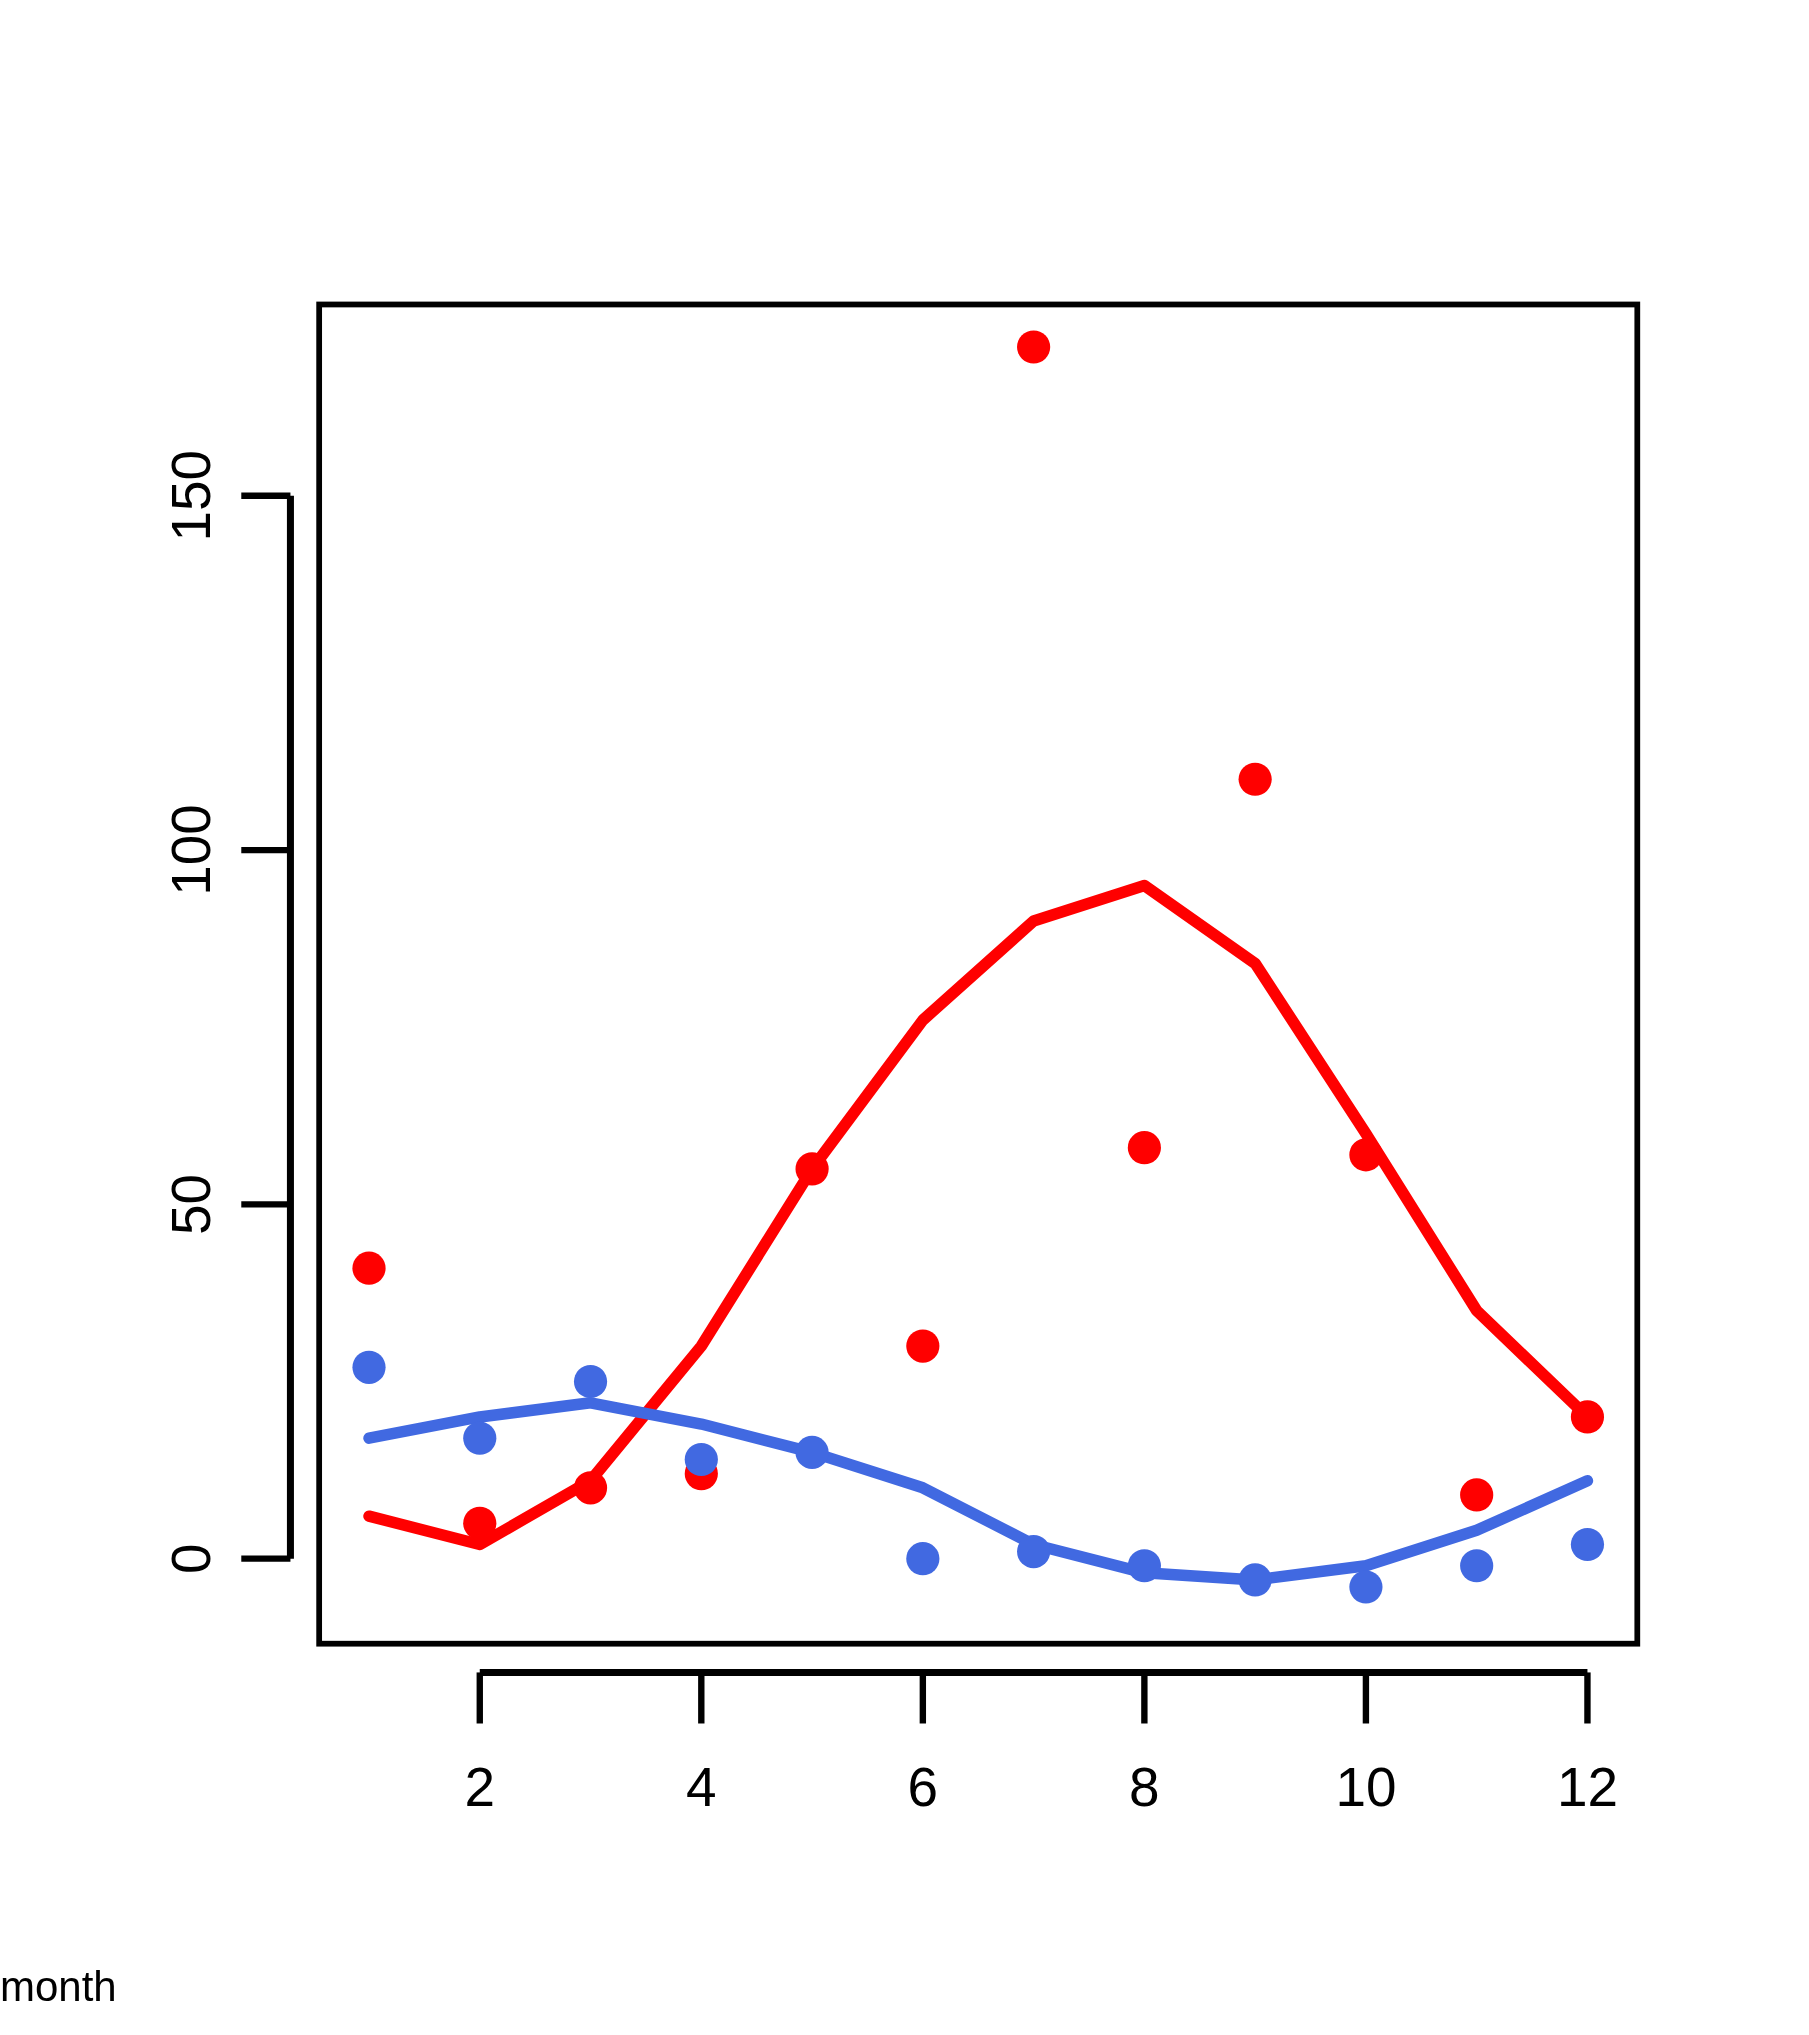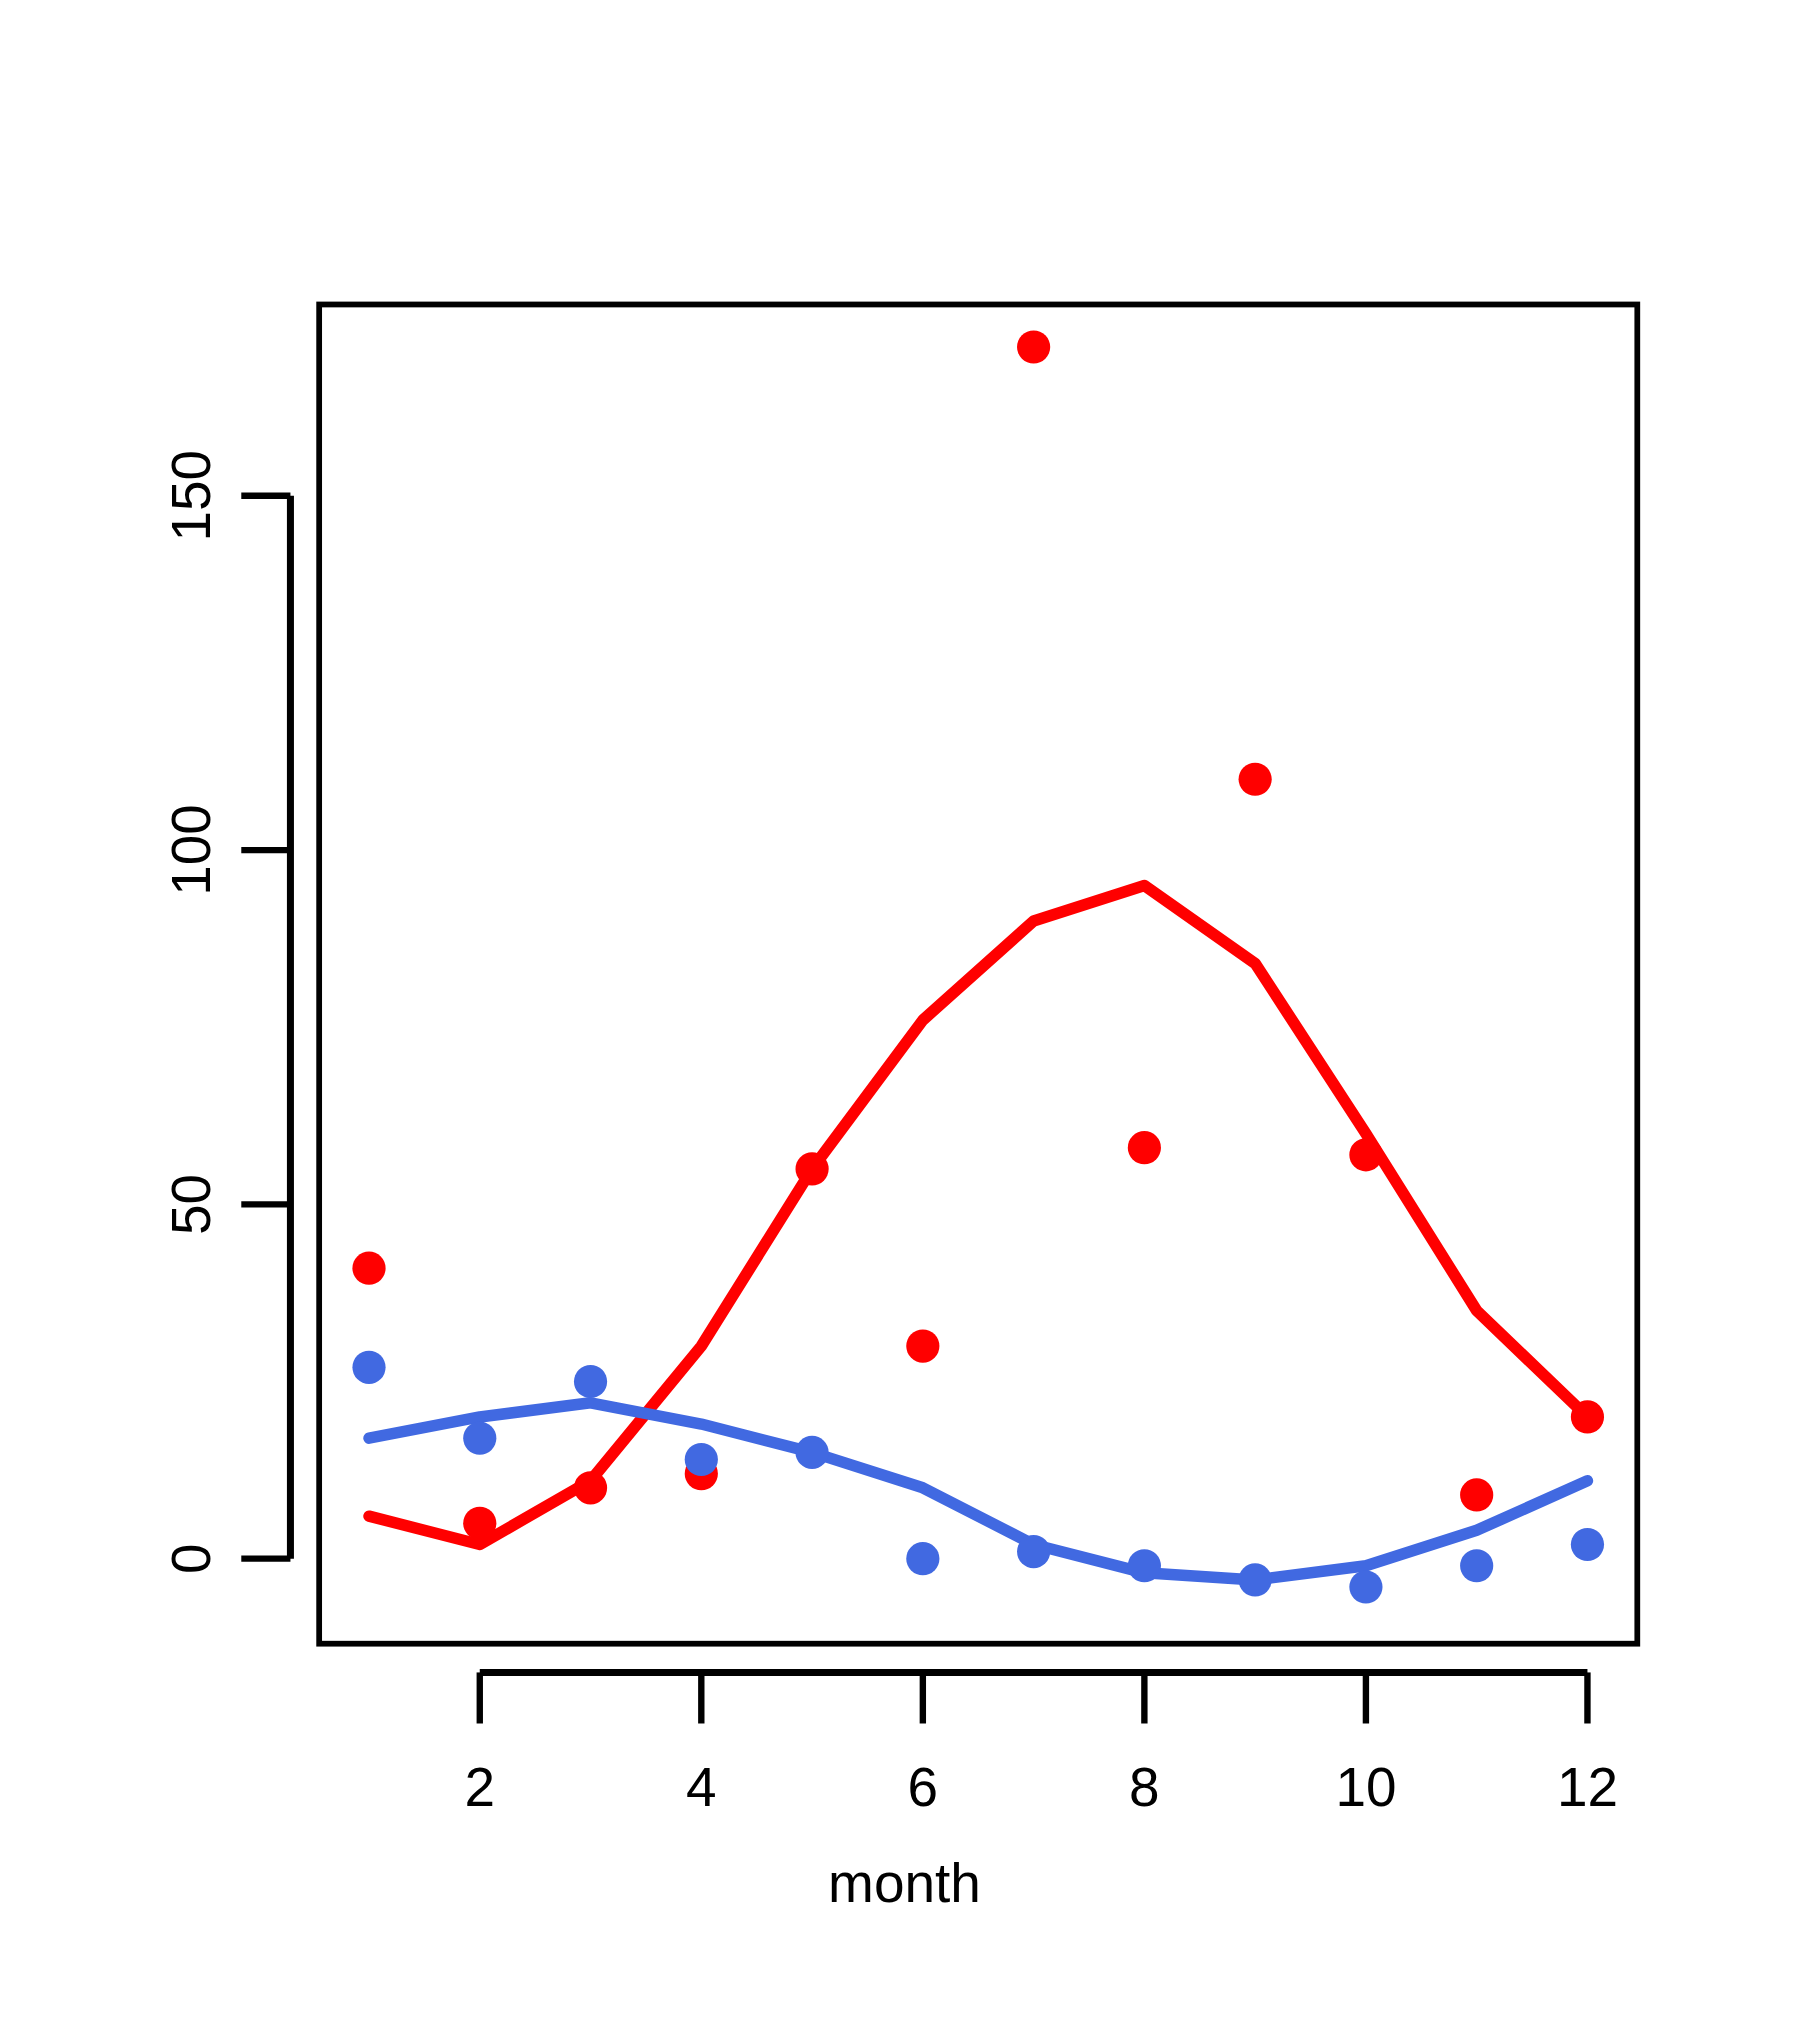--- a/index.html
+++ b/index.html
@@ -5,22 +5,22 @@
 <style>
   html,body{margin:0;padding:0;background:#ffffff;}
   body{width:1809px;height:2035px;font-family:"Liberation Sans",sans-serif;color:#000;}
   #root{position:relative;width:1809px;height:2035px;overflow:hidden;background:#fff;}
   #plot-title{
     position:absolute;left:0;top:102px;width:1809px;text-align:center;
     font-size:69px;font-weight:bold;letter-spacing:0.3px;line-height:1;
     font-family:"Liberation Sans",sans-serif;white-space:pre;
   }
   #xlabel{
-    position:absolute;left:0;top:1856px;width:1809px;text-align:center;
-    font-size:55px;font-weight:normal;line-height:1;
+    position:absolute;left:0;top:1966px;width:1809px;
+    font-size:42px;font-weight:normal;line-height:1;
     font-family:"Liberation Sans",sans-serif;
   }
   svg#chart{position:absolute;left:0;top:0;width:1809px;height:2035px;display:block;}
   .tick-label-x{font-family:"Liberation Sans",sans-serif;font-size:86px;fill:#000;text-anchor:middle;}
   .tick-label-y{font-family:"Liberation Sans",sans-serif;font-size:86px;fill:#000;text-anchor:middle;}
 </style>
 </head>
 <body>
 
 <div id="root">

